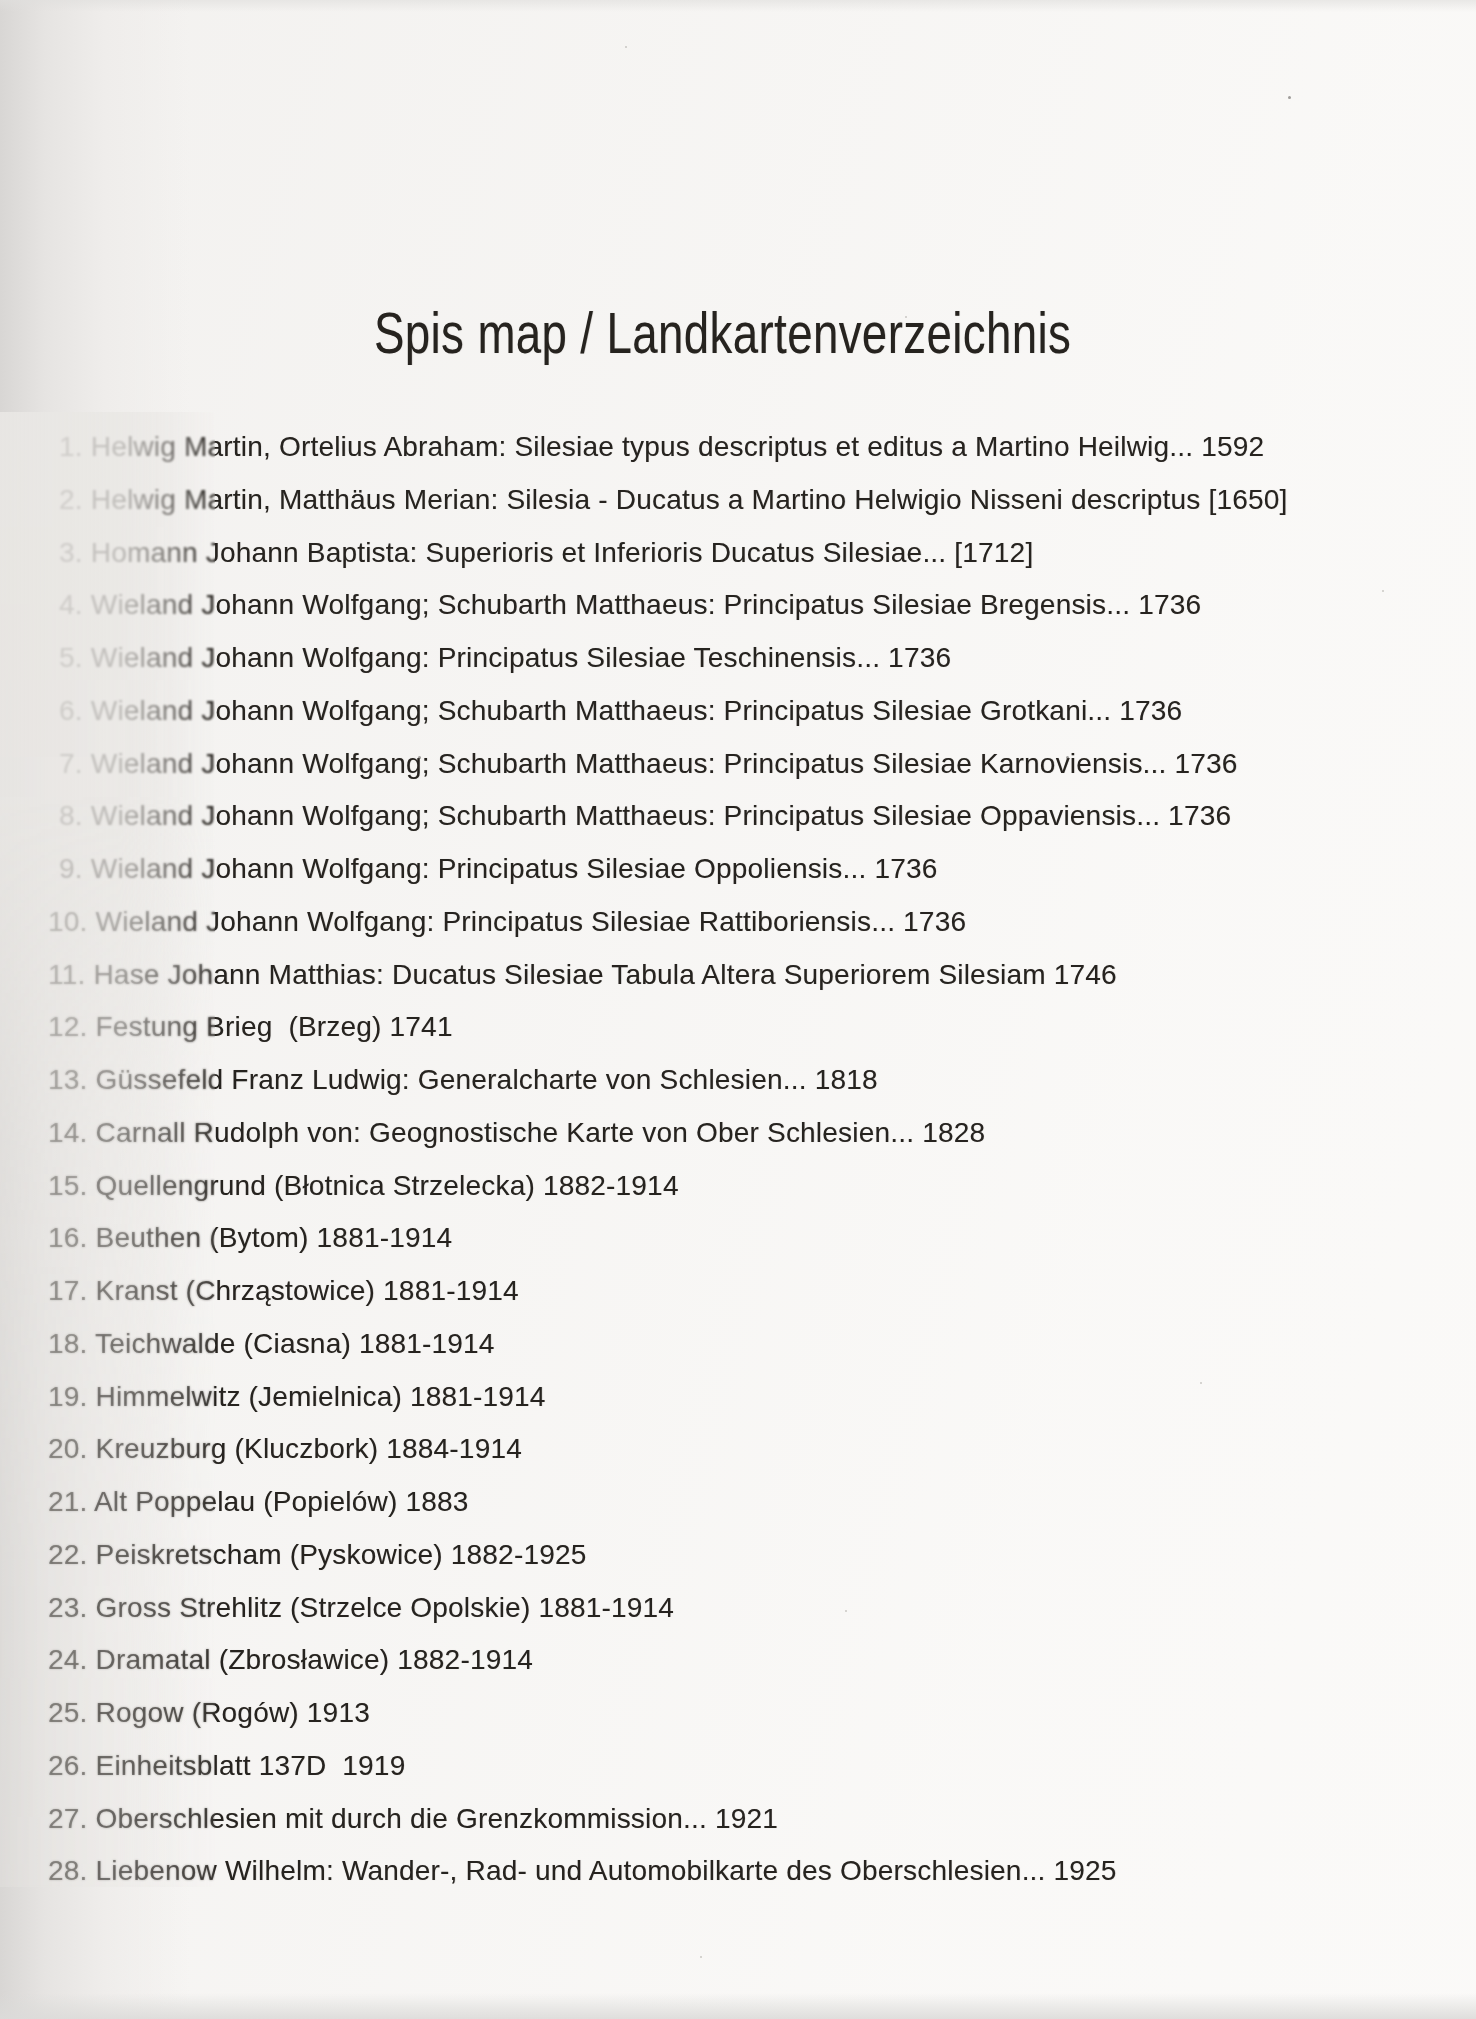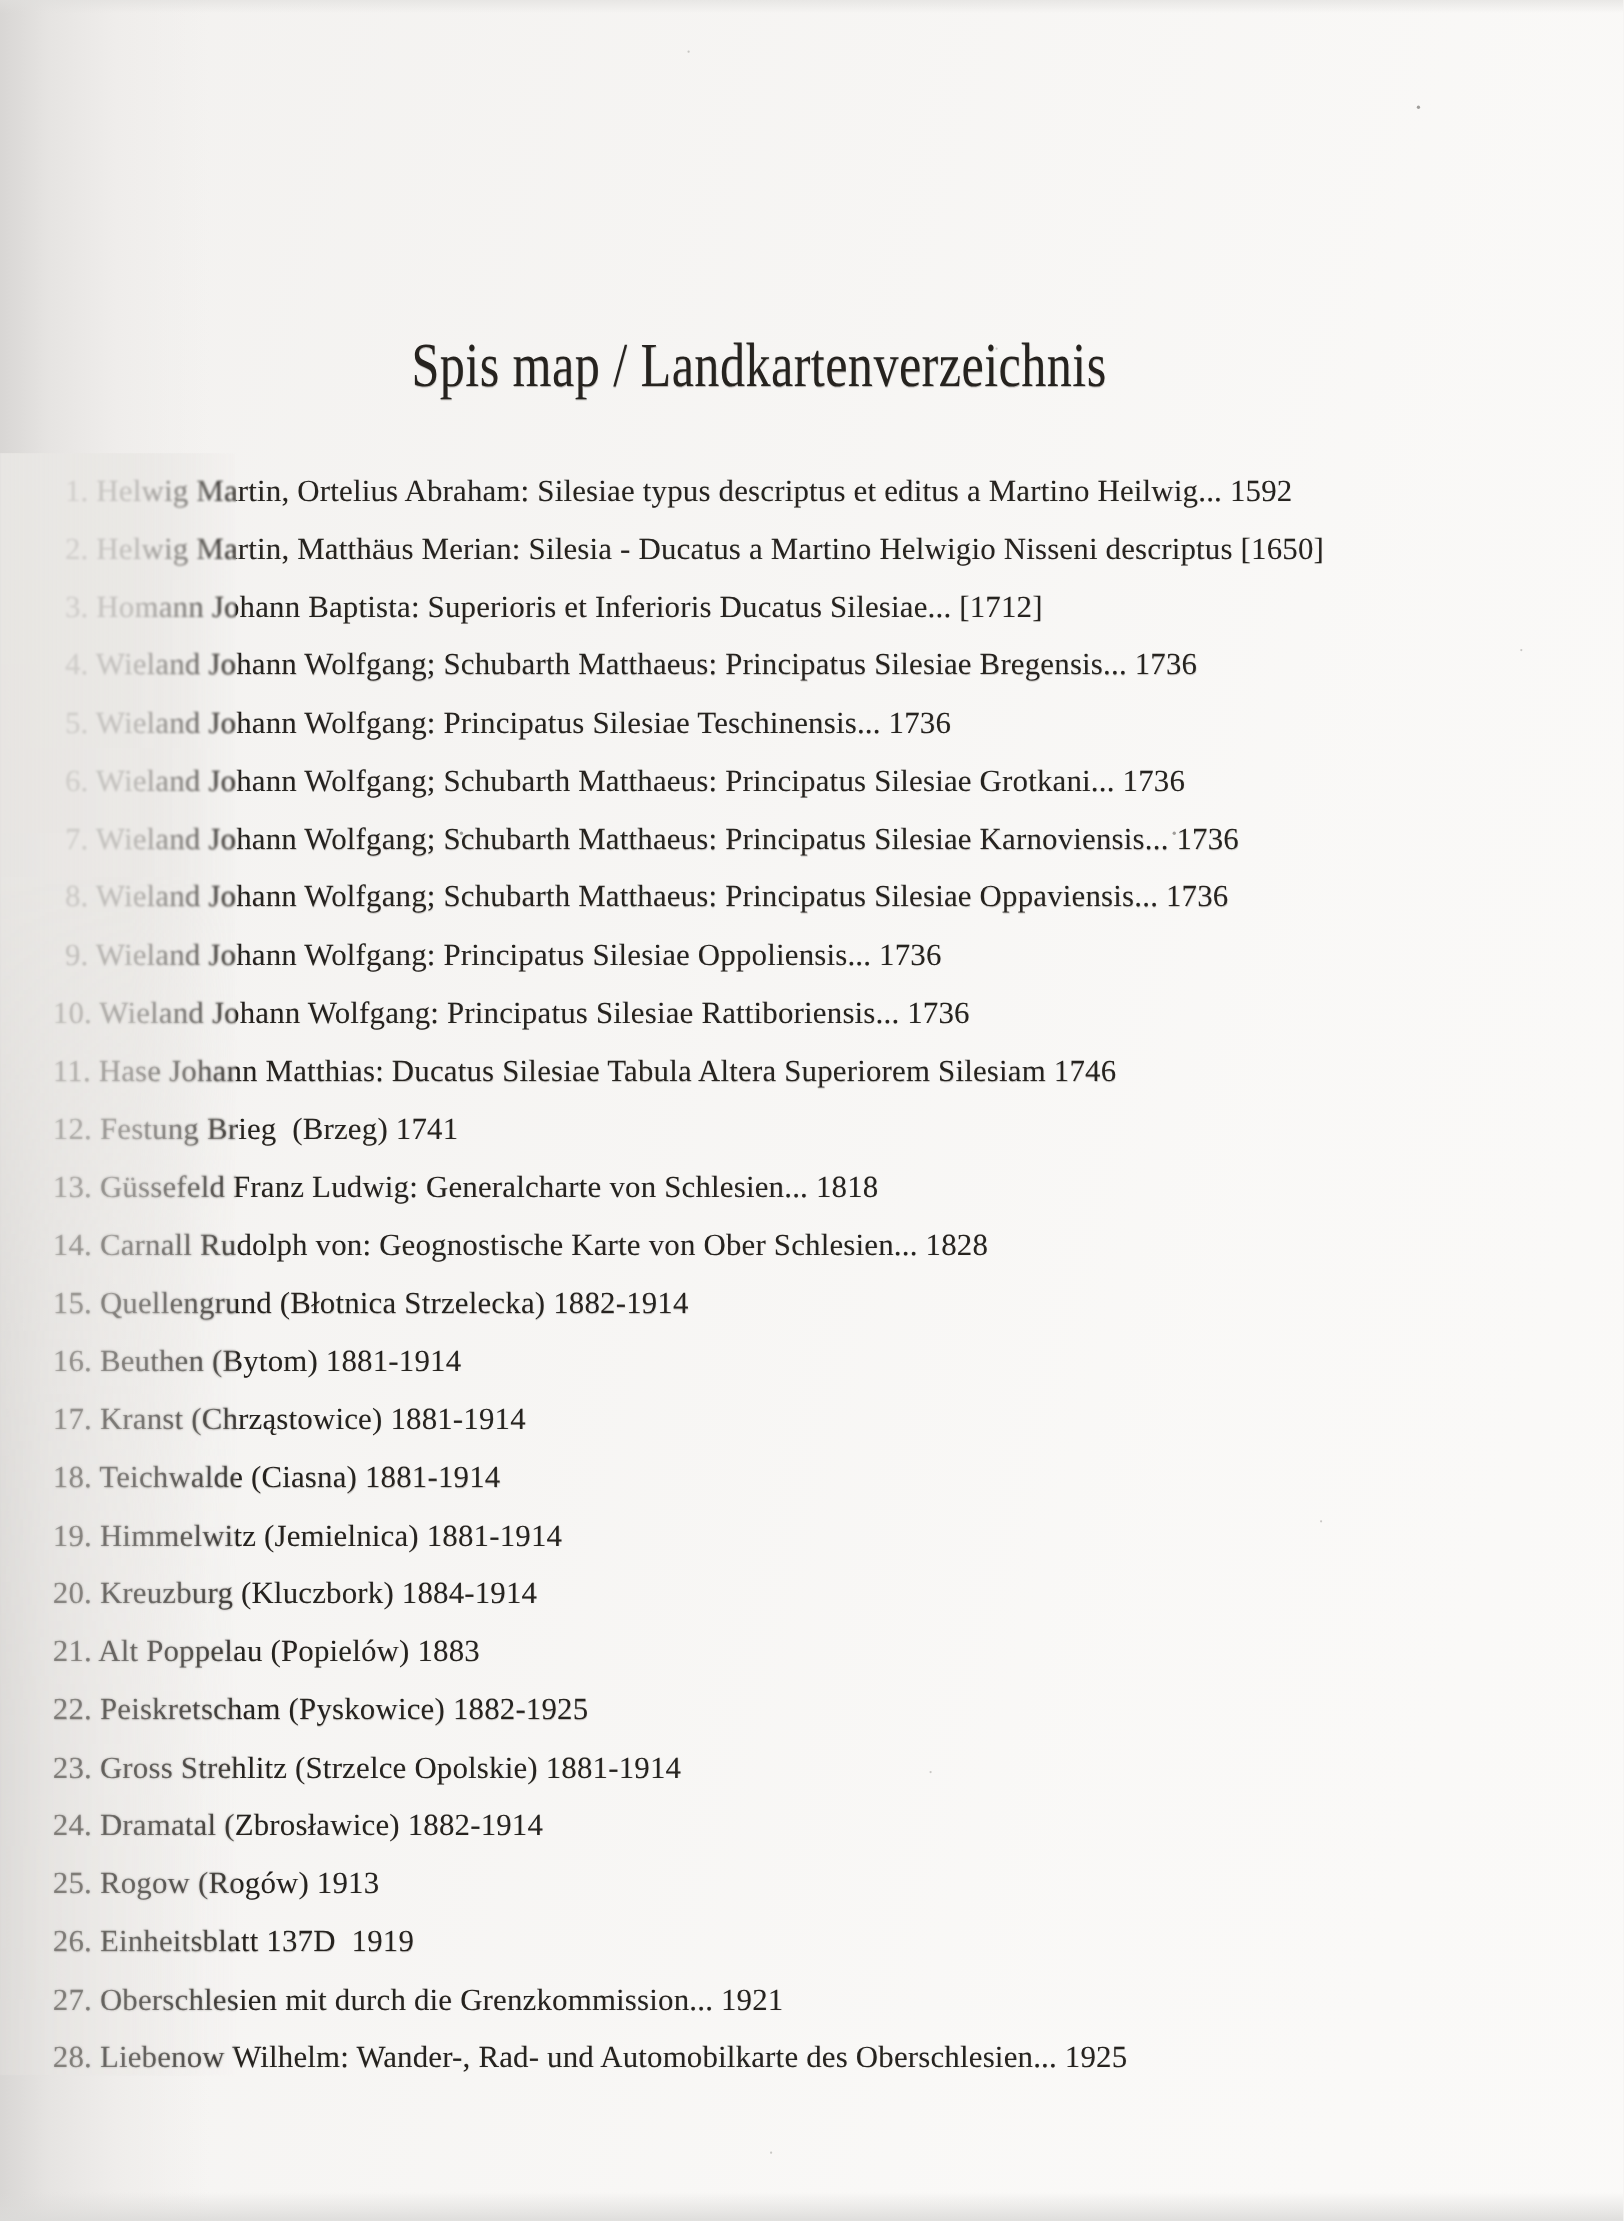--- a/index.html
+++ b/index.html
@@ -6,21 +6,21 @@
     margin: 0;
     padding: 0;
     background: #f3f2f0;
   }
   .page {
     position: relative;
     width: 1476px;
     height: 2019px;
     background: #f8f7f5;
     overflow: hidden;
-    font-family: Liberation Serif, serif;
+    font-family: Liberation Sans, sans-serif;
   }
   
   .edge-shadow {
     position: absolute;
     inset: 0;
     pointer-events: none;
     background:
       linear-gradient(to bottom, rgba(224,223,221,0.65) 0px, rgba(248,247,245,0) 12px),
       linear-gradient(to top, rgba(220,219,217,0.9) 0px, rgba(248,247,245,0) 26px),
       linear-gradient(to right, #d8d6d4 0px, #e6e4e2 45px, #efedeb 105px, rgba(247,246,244,0) 190px),

